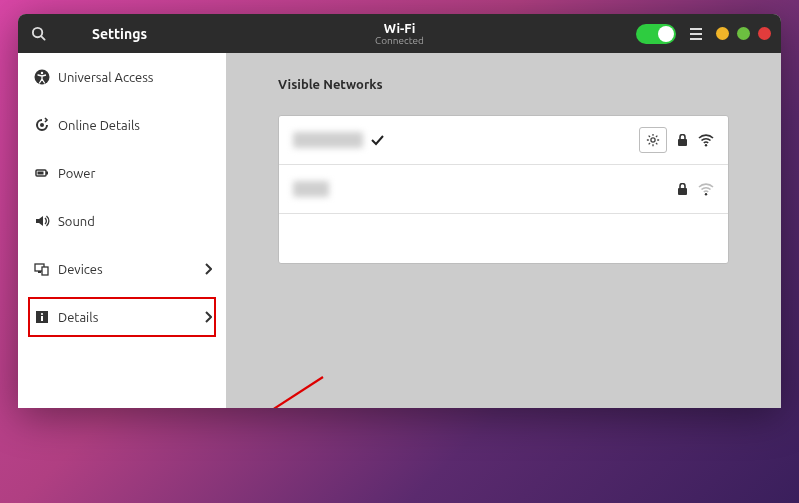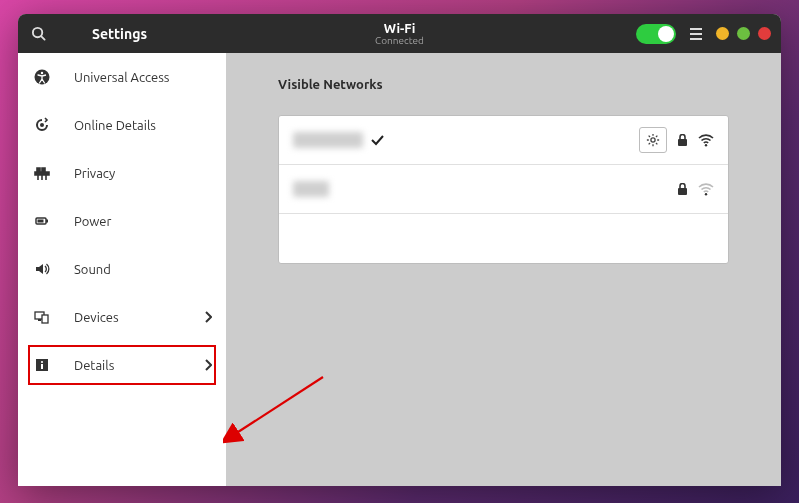--- a/index.html
+++ b/index.html
@@ -6,21 +6,21 @@
 body {
   font-family: Ubuntu, Cantarell, -apple-system, sans-serif;
   width: 799px; height: 503px;
   background: linear-gradient(135deg, #d946a6 0%, #b03f82 40%, #5b2a6e 70%, #3a1f5c 100%);
   overflow: hidden;
   position: relative;
 }
 .window {
   position: absolute;
   left: 18px; top: 14px;
-  width: 763px; height: 472px;
+  width: 763px; height: 394px;
   background: #ccc;
   border-radius: 8px 8px 0 0;
   overflow: hidden;
   display: flex;
   flex-direction: column;
   box-shadow: 0 8px 40px rgba(0,0,0,0.4);
 }
 .headerbar {
   height: 39px;
   background: #2c2c2c;
@@ -101,21 +101,21 @@
   padding: 0 14px;
   position: relative;
   cursor: pointer;
 }
 .sidebar-item .icon {
   width: 20px;
   display: flex; justify-content: center;
   color: #333;
 }
 .sidebar-item .label {
-  margin-left: 22px;
+  margin-left: 6px;
 }
 .sidebar-item .chev {
   position: absolute;
   right: 14px;
 }
 .highlight {
   position: absolute;
   left: 10px;
   top: 4px;
   width: 188px;
@@ -228,28 +228,20 @@
         <span class="icon">
           <svg width="16" height="16" viewBox="0 0 16 16">
               <path d="M8 3 A5 5 0 1 0 13 8" stroke="#333" stroke-width="2" fill="none"></path>
               <path d="M11 1 L13 3 L11 5" stroke="#333" stroke-width="1.6" fill="none"></path>
               <circle cx="8" cy="8" r="2" fill="#333"></circle>
             </svg>
         </span>
         <span class="label">Online Details</span>
       </div>
 
-      <div class="sidebar-item">
-        <span class="icon">
-          <svg width="16" height="16" viewBox="0 0 16 16">
-              <path d="M3 7 L3 3 L6 3 L6 7 M8 7 L8 3 L11 3 L11 7 M1 7 L15 7 L15 10 L1 10 Z M4 10 L4 15 M8 10 L8 15 M12 10 L12 15" stroke="#333" stroke-width="1.6" fill="#333"></path>
-            </svg>
-        </span>
-        <span class="label">Privacy</span>
-      </div>
 
 
       <div class="sidebar-item">
         <span class="icon">
           <svg width="16" height="16" viewBox="0 0 16 16">
               <rect x="2" y="5" width="10" height="6" rx="1" fill="none" stroke="#333" stroke-width="1.5"></rect>
               <rect x="12" y="6.5" width="2" height="3" fill="#333"></rect>
               <rect x="3.5" y="6.5" width="6" height="3" fill="#333"></rect>
             </svg>
         </span>

